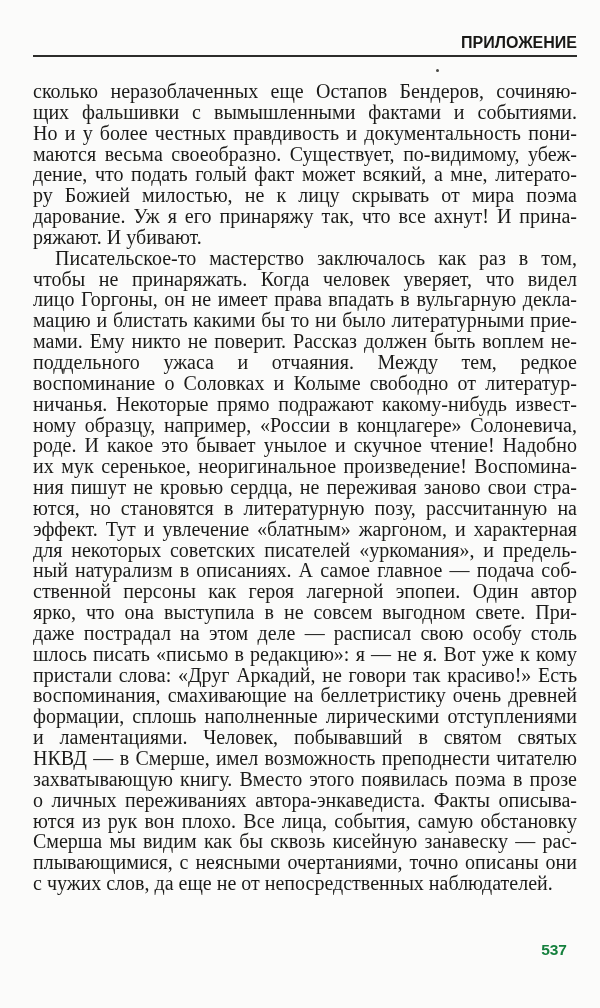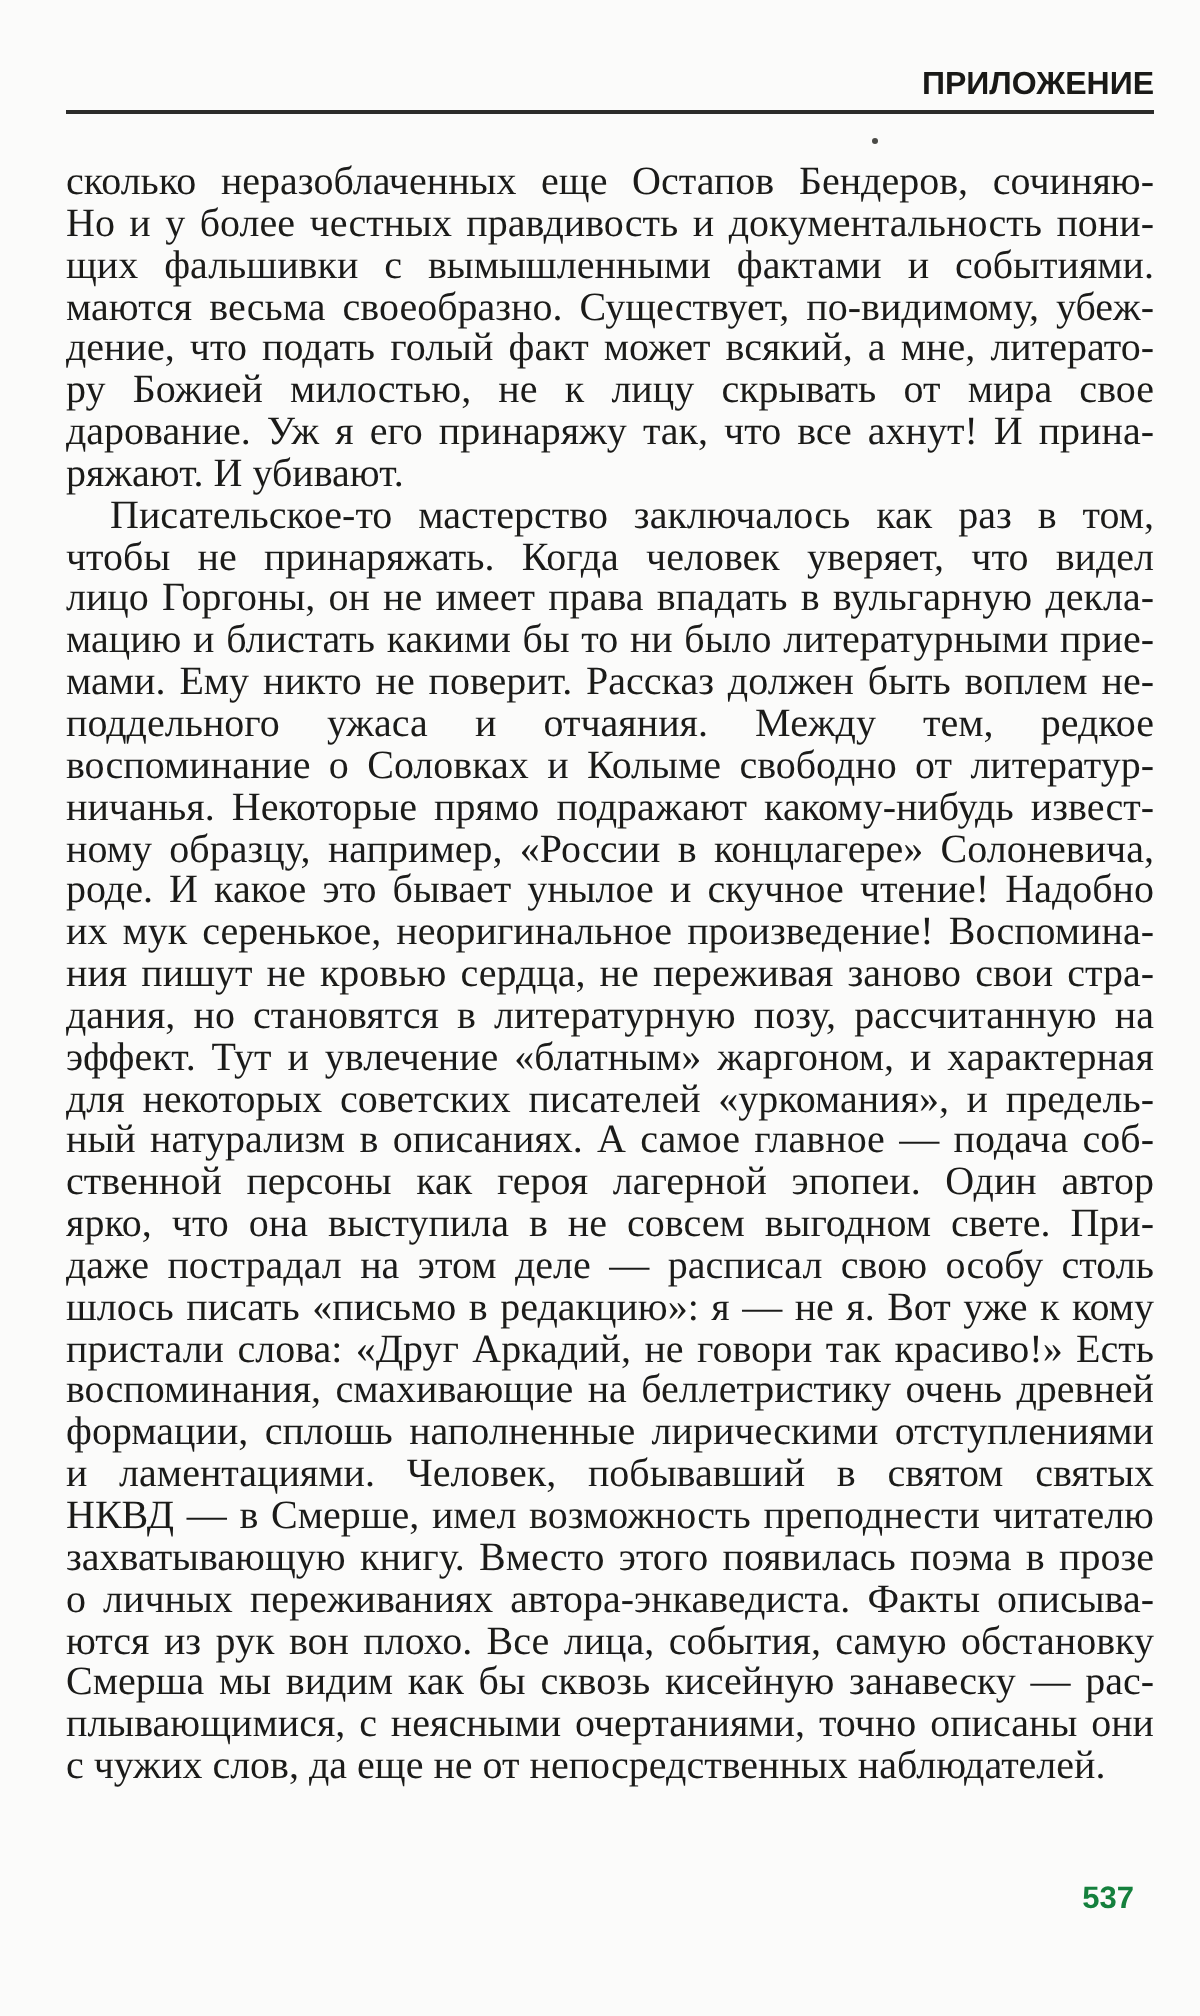--- a/index.html
+++ b/index.html
@@ -77,40 +77,40 @@
   <div class="running-head-row">
     <span class="running-head">ПРИЛОЖЕНИЕ</span>
   </div>
 
   <div class="rule" style="background: rgb(44, 44, 42);"></div>
 
   <div class="ink-speck"></div>
 
   <main class="text-block" id="text-block">
       <div class="line">сколько неразоблаченных еще Остапов Бендеров, сочиняю-</div>
+      <div class="line">щих фальшивки с вымышленными фактами и событиями.</div>
       <div class="line">Но и у более честных правдивость и документальность пони-</div>
-      <div class="line">щих фальшивки с вымышленными фактами и событиями.</div>
       <div class="line">маются весьма своеобразно. Существует, по-видимому, убеж-</div>
       <div class="line">дение, что подать голый факт может всякий, а мне, литерато-</div>
-      <div class="line">ру Божией милостью, не к лицу скрывать от мира свое</div>
+      <div class="line">ру Божией милостью, не к лицу скрывать от мира поэма</div>
       <div class="line">дарование. Уж я его принаряжу так, что все ахнут! И прина-</div>
       <div class="line para-end">ряжают. И убивают.</div>
       <div class="line indent">Писательское-то мастерство заключалось как раз в том,</div>
       <div class="line">чтобы не принаряжать. Когда человек уверяет, что видел</div>
       <div class="line">лицо Горгоны, он не имеет права впадать в вульгарную декла-</div>
       <div class="line">мацию и блистать какими бы то ни было литературными прие-</div>
       <div class="line">мами. Ему никто не поверит. Рассказ должен быть воплем не-</div>
       <div class="line">поддельного ужаса и отчаяния. Между тем, редкое</div>
       <div class="line">воспоминание о Соловках и Колыме свободно от литератур-</div>
       <div class="line">ничанья. Некоторые прямо подражают какому-нибудь извест-</div>
       <div class="line">ному образцу, например, «России в концлагере» Солоневича,</div>
       <div class="line">роде. И какое это бывает унылое и скучное чтение! Надобно</div>
       <div class="line">их мук серенькое, неоригинальное произведение! Воспомина-</div>
       <div class="line">ния пишут не кровью сердца, не переживая заново свои стра-</div>
-      <div class="line">дания, но становятся в литературную позу, рассчитанную на</div>
+      <div class="line">ются, но становятся в литературную позу, рассчитанную на</div>
       <div class="line">эффект. Тут и увлечение «блатным» жаргоном, и характерная</div>
       <div class="line">для некоторых советских писателей «уркомания», и предель-</div>
       <div class="line">ный натурализм в описаниях. А самое главное — подача соб-</div>
       <div class="line">ственной персоны как героя лагерной эпопеи. Один автор</div>
       <div class="line">ярко, что она выступила в не совсем выгодном свете. При-</div>
       <div class="line">даже пострадал на этом деле — расписал свою особу столь</div>
       <div class="line">шлось писать «письмо в редакцию»: я — не я. Вот уже к кому</div>
       <div class="line">пристали слова: «Друг Аркадий, не говори так красиво!» Есть</div>
       <div class="line">воспоминания, смахивающие на беллетристику очень древней</div>
       <div class="line">формации, сплошь наполненные лирическими отступлениями</div>

